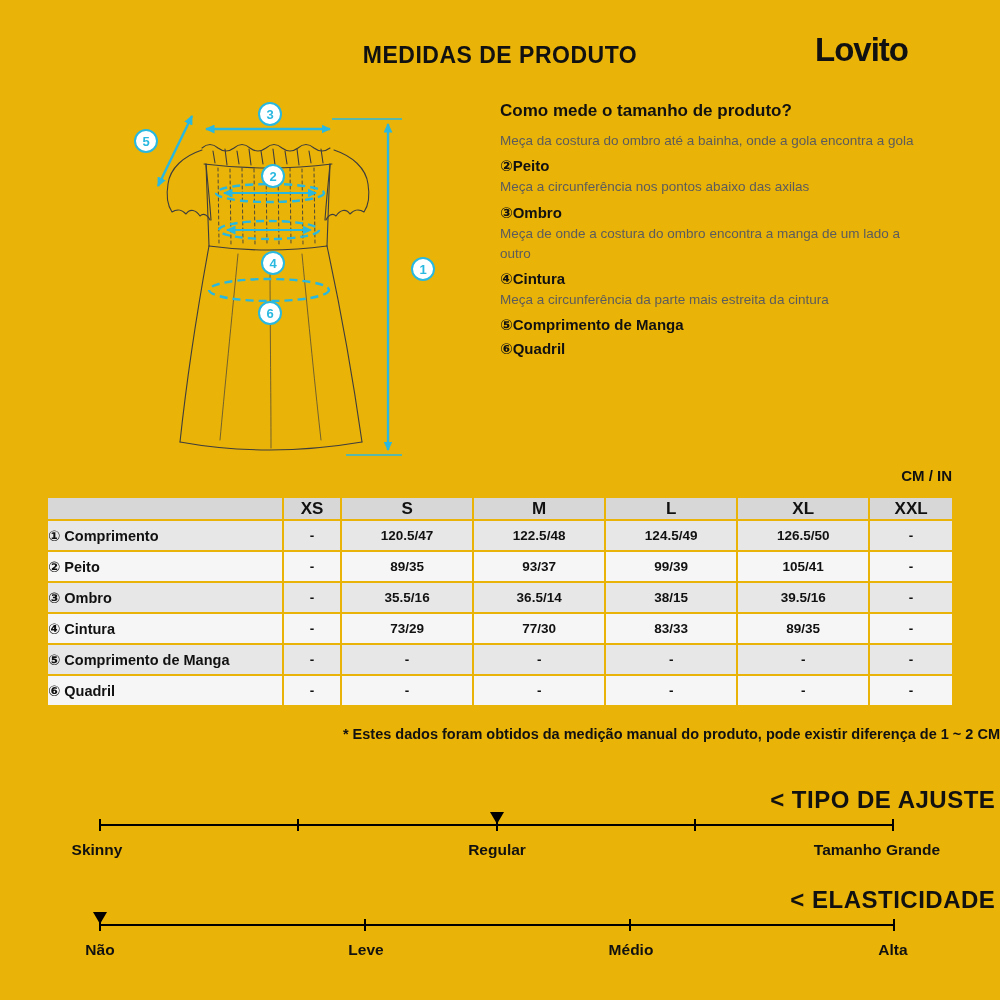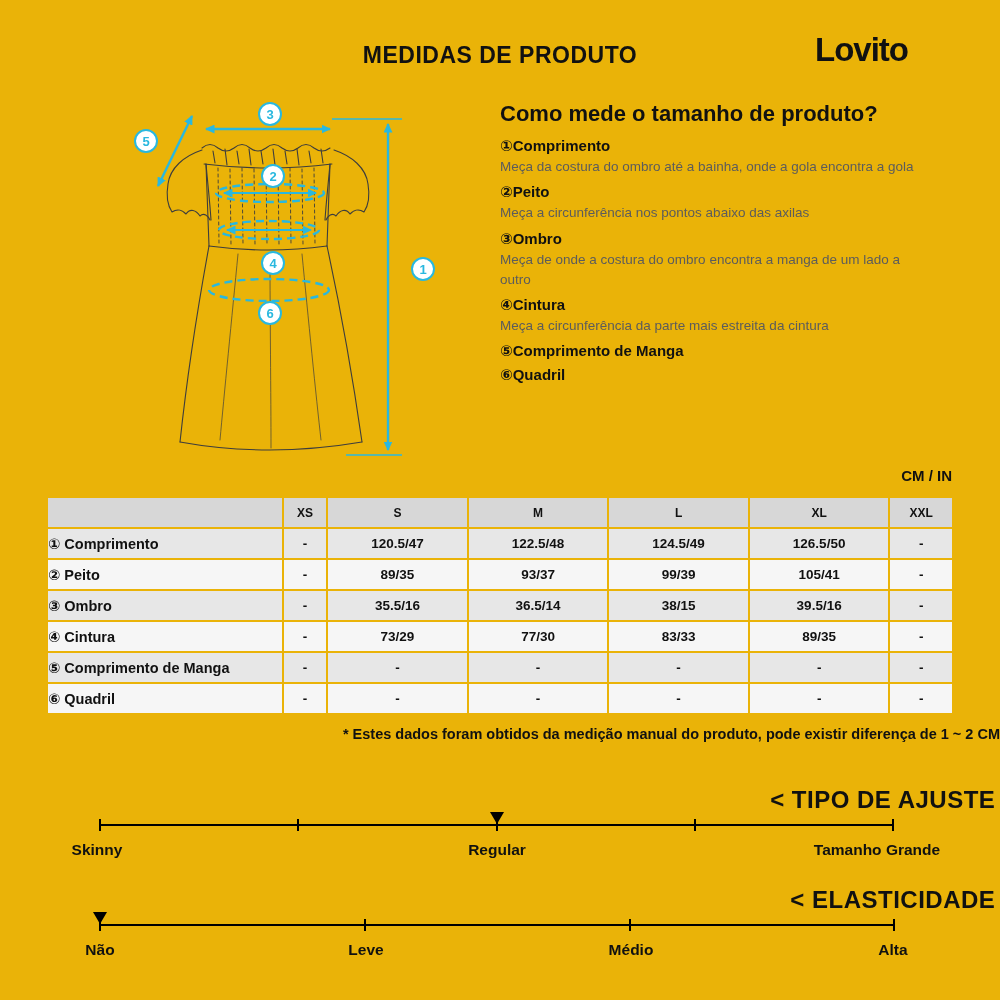--- a/index.html
+++ b/index.html
@@ -8,29 +8,29 @@
   .page { position:relative; width:1000px; height:1000px; background:#eab308; overflow:hidden; }
 
   .title { position:absolute; top:42px; left:0; width:100%; text-align:center;
            font-size:23px; font-weight:bold; letter-spacing:.5px; }
   .logo  { position:absolute; top:31px; right:92px; font-size:33px; font-weight:800;
            letter-spacing:-1px; }
 
   .diagram { position:absolute; left:118px; top:96px; width:362px; height:376px; }
 
   .howto { position:absolute; left:500px; top:101px; width:462px; }
-  .howto h2 { font-size:22px; font-weight:bold; margin-bottom:10px; }
+  .howto h2 { font-size:17px; font-weight:bold; margin-bottom:10px; }
   .item-name { font-size:15px; font-weight:bold; margin-top:6px; margin-bottom:2px; }
   .item-desc { font-size:13.5px; color:#5c5c5c; line-height:1.5; max-width:424px; }
 
   .units { position:absolute; top:467px; right:48px; font-size:15px; font-weight:bold; }
 
   .size-table { position:absolute; left:46px; top:496px; width:908px;
                 border-collapse:separate; border-spacing:2px; }
-  .size-table th { background:#d7d7d7; height:29px; font-size:12px; font-weight:bold; text-align:center; }
+  .size-table th { background:#d7d7d7; height:21px; font-size:17px; font-weight:bold; text-align:center; }
   .size-table td { height:29px; font-weight:bold; }
   .size-table td.lbl { font-size:14.5px; text-align:left; }
   .size-table td.val { font-size:13.5px; text-align:center; }
   .size-table tbody tr:nth-child(odd)  td { background:#e7e7e7; }
   .size-table tbody tr:nth-child(even) td { background:#f6f6f6; }
   col.c0 { width:234px; }
 
   .footnote { position:absolute; top:726px; left:0; width:100%; text-align:right;
               font-size:14.5px; font-weight:bold; }
 
@@ -136,21 +136,20 @@
           <text x="305" y="177.5" fill="#29B8DF" stroke="none">1</text>
         </g>
       </g>
     </svg>
   </div>
 
   <div class="howto">
     <h2>Como mede o tamanho de produto?</h2>
 
     <div class="item">
-      <div class="item-name"><span>①</span><span>Comprimento</span></div>
       <div class="item-desc">Meça da costura do ombro até a bainha, onde a gola encontra a gola</div>
     </div>
     <div class="item">
       <div class="item-name"><span>②</span><span>Peito</span></div>
       <div class="item-desc">Meça a circunferência nos pontos abaixo das axilas</div>
     </div>
     <div class="item">
       <div class="item-name"><span>③</span><span>Ombro</span></div>
       <div class="item-desc">Meça de onde a costura do ombro encontra a manga de um lado a outro</div>
     </div>

